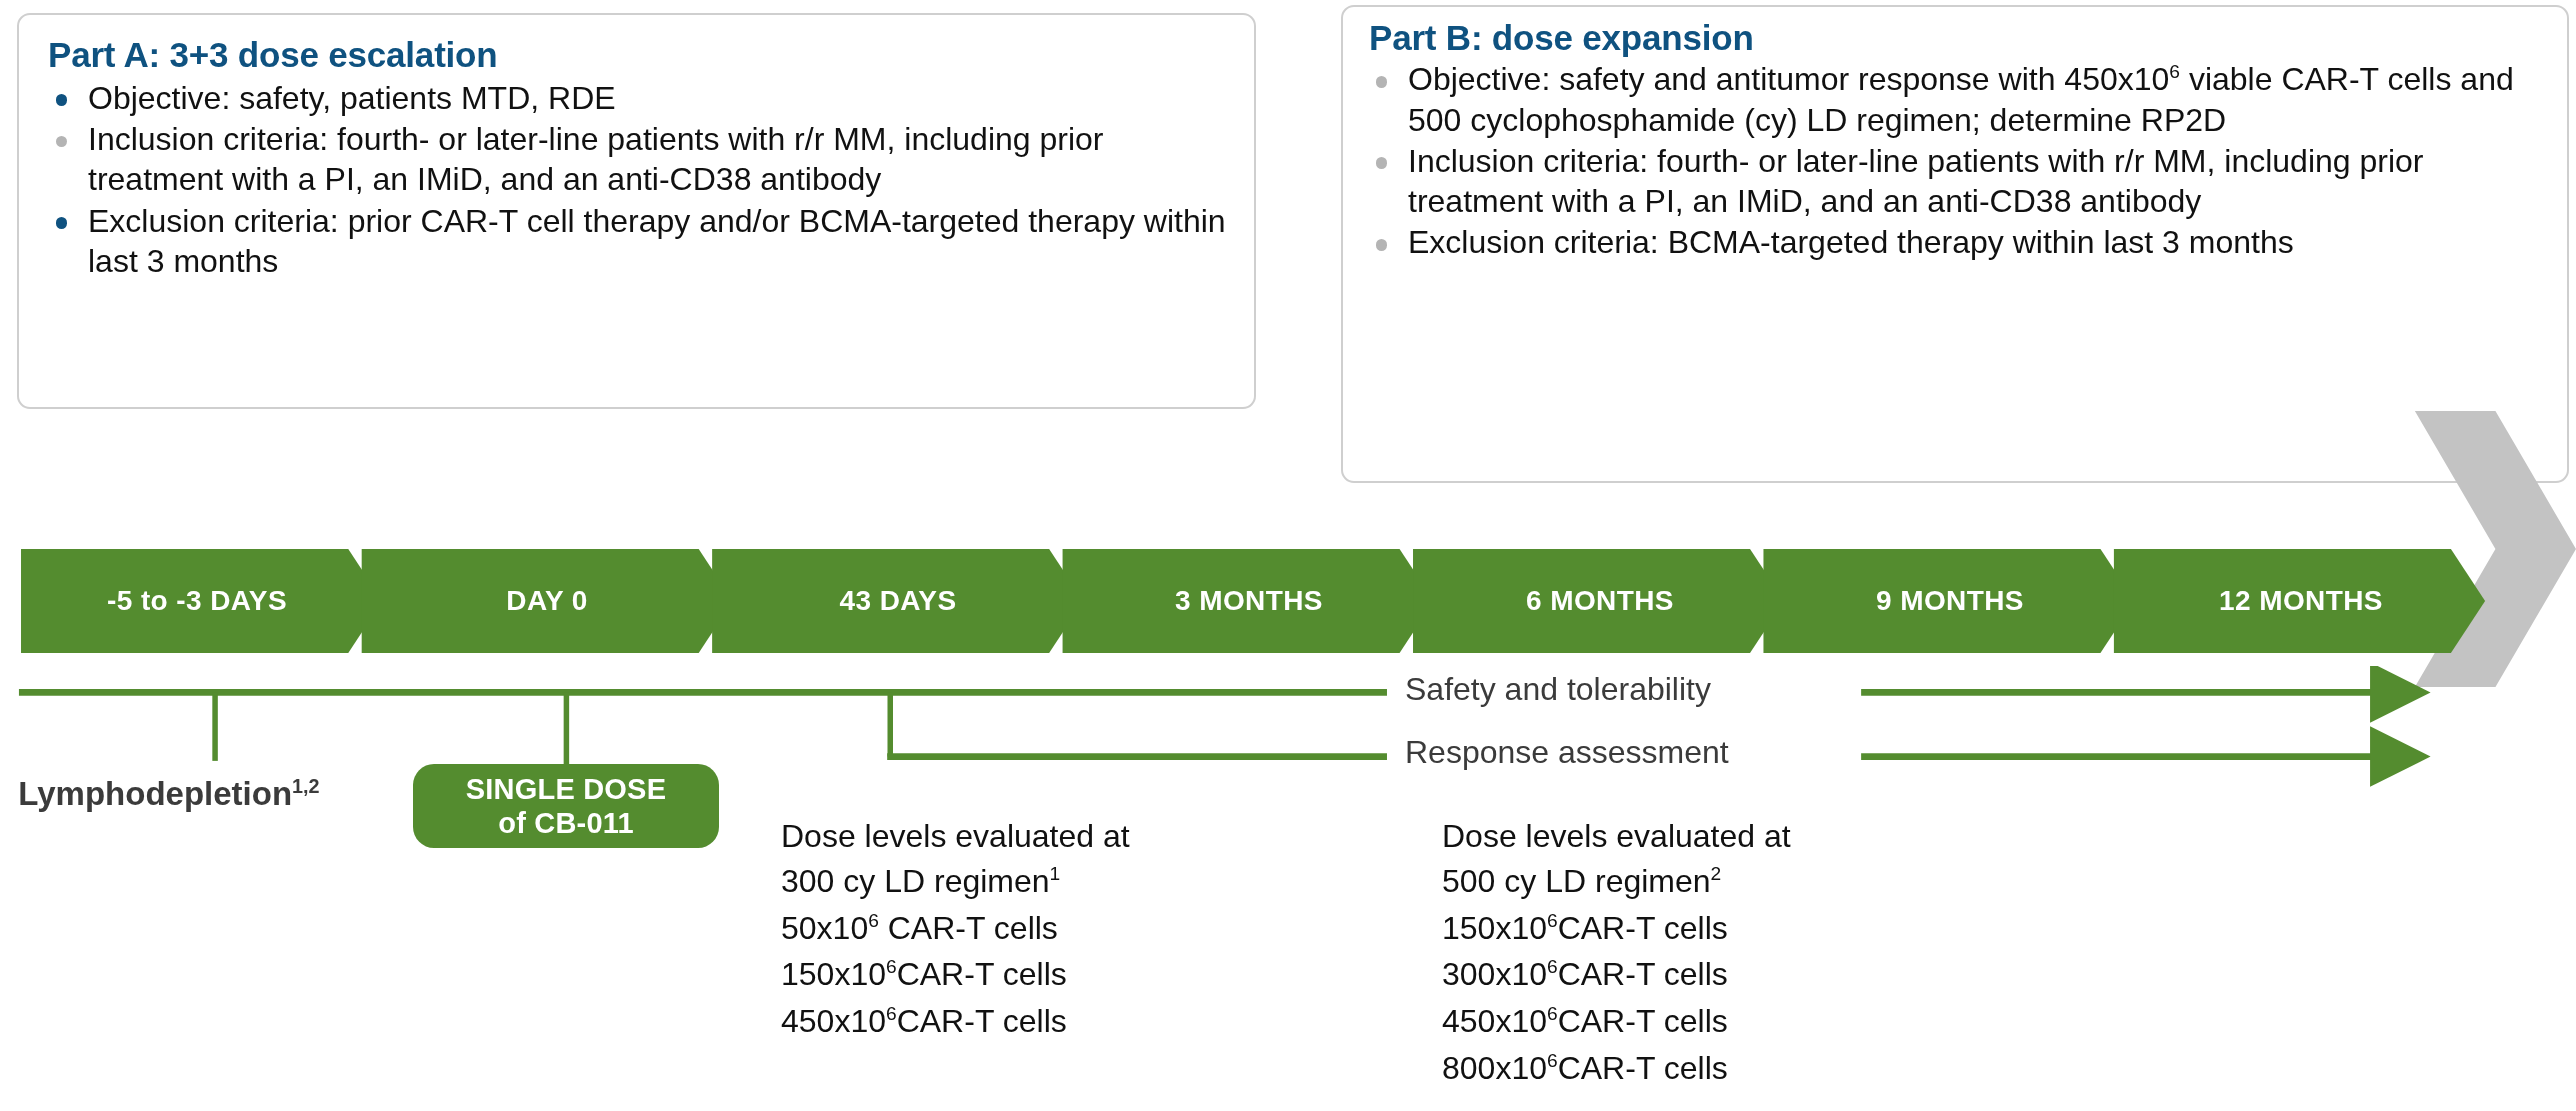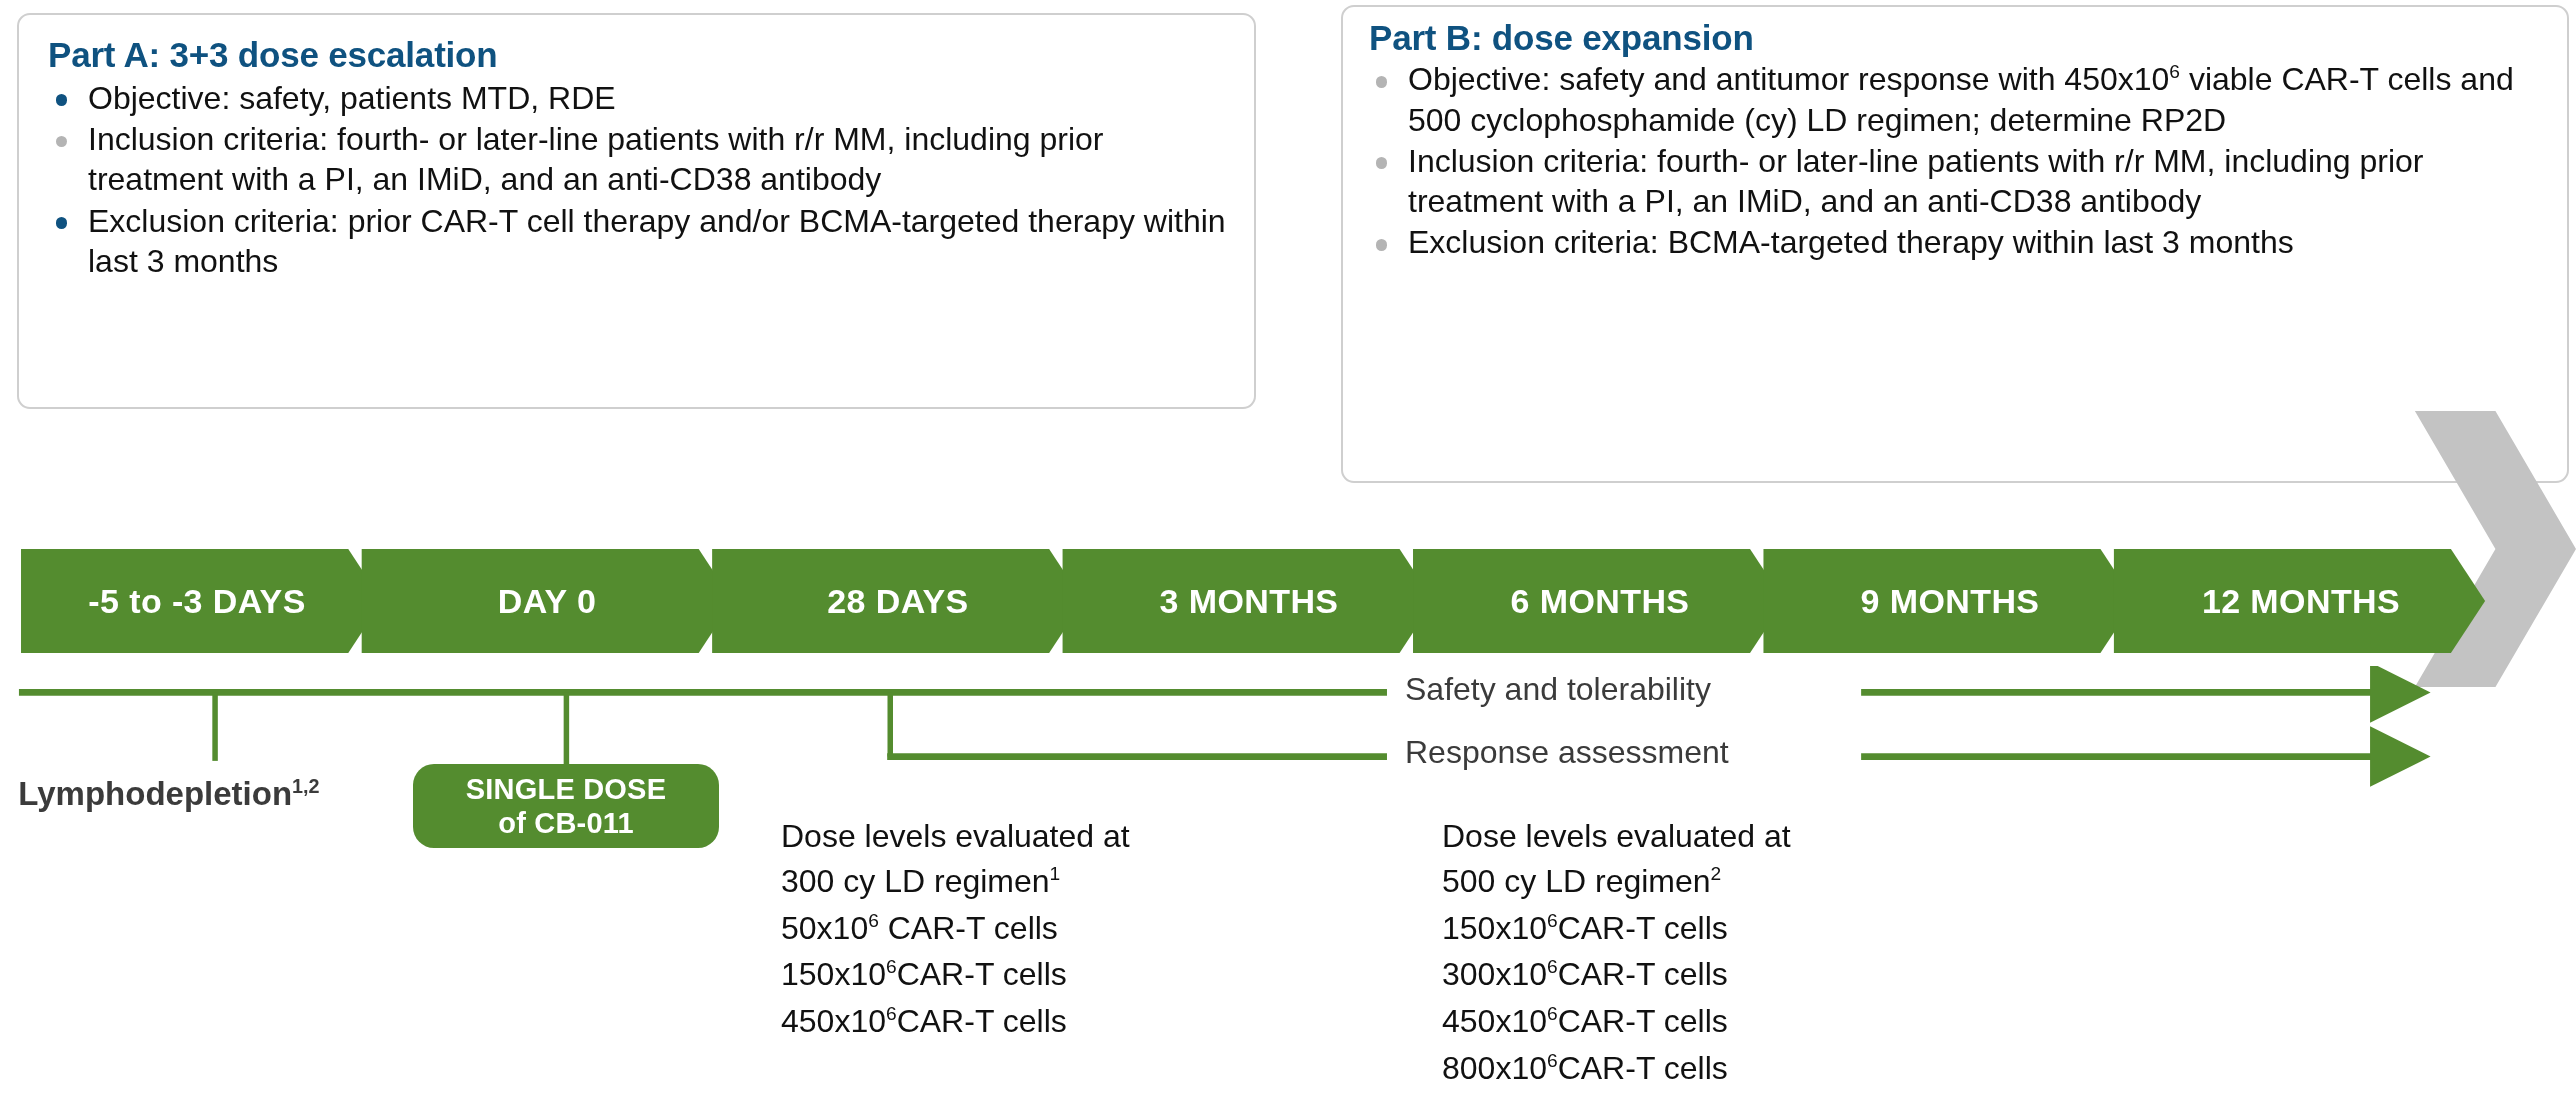--- a/index.html
+++ b/index.html
@@ -88,21 +88,21 @@
     position: absolute;
     left: 0px;
     top: 543px;
     width: 2511px;
     height: 116px;
   }
   .chev-label {
     position: absolute;
     color: #ffffff;
     font-weight: bold;
-    font-size: 34px;
+    font-size: 28px;
     letter-spacing: 0.4px;
     white-space: nowrap;
     transform: translate(-50%, -50%);
     pointer-events: none;
   }
 
   
   #connectors {
     position: absolute;
     left: 0px;
@@ -215,21 +215,21 @@
 
       <polygon fill="#548C2F" points="2313,10 2865,10 2921,95 2865,180 2313,180"></polygon>
 
       <polygon fill="#548C2F" points="2887,10 3439,10 3495,95 3439,180 2887,180"></polygon>
 
       <polygon fill="#548C2F" points="3461,10 4013,10 4069,95 4013,180 3461,180"></polygon>
     </svg>
 
     <div class="chev-label" style="left:197px;  top:58px;">-5 to -3 DAYS</div>
     <div class="chev-label" style="left:547px;  top:58px;">DAY 0</div>
-    <div class="chev-label" style="left:898px; top:58px;">28 DAYS</div>
+    <div class="chev-label" style="left:898px; top:58px;">43 DAYS</div>
     <div class="chev-label" style="left:1249px; top:58px;">3 MONTHS</div>
     <div class="chev-label" style="left:1600px; top:58px;">6 MONTHS</div>
     <div class="chev-label" style="left:1950px; top:58px;">9 MONTHS</div>
     <div class="chev-label" style="left:2301px; top:58px;">12 MONTHS</div>
   </div>
 
   <svg id="connectors" viewBox="0 0 4216 240">
     <defs>
       <marker id="arrowGreen" markerWidth="9" markerHeight="9" refX="1" refY="4.5" orient="auto" markerUnits="strokeWidth">
         <path d="M0,0 L9,4.5 L0,9 z" fill="#548C2F"></path>

